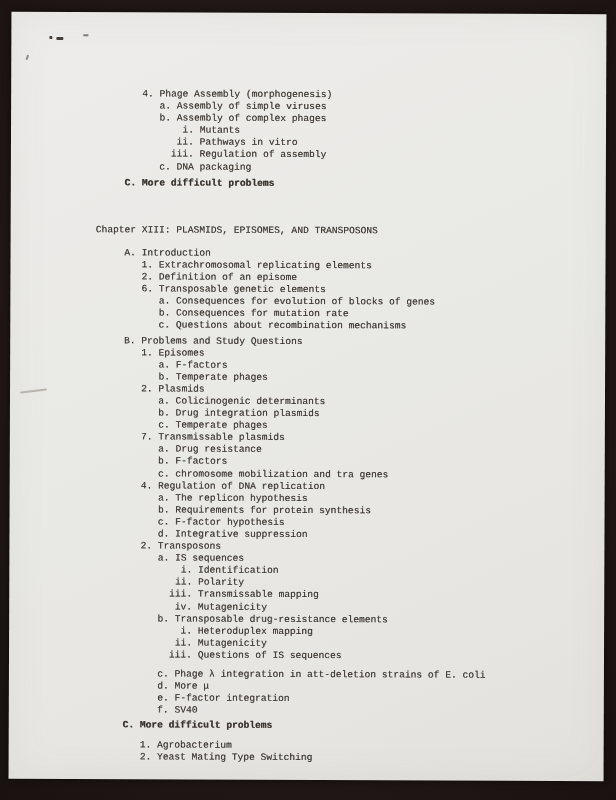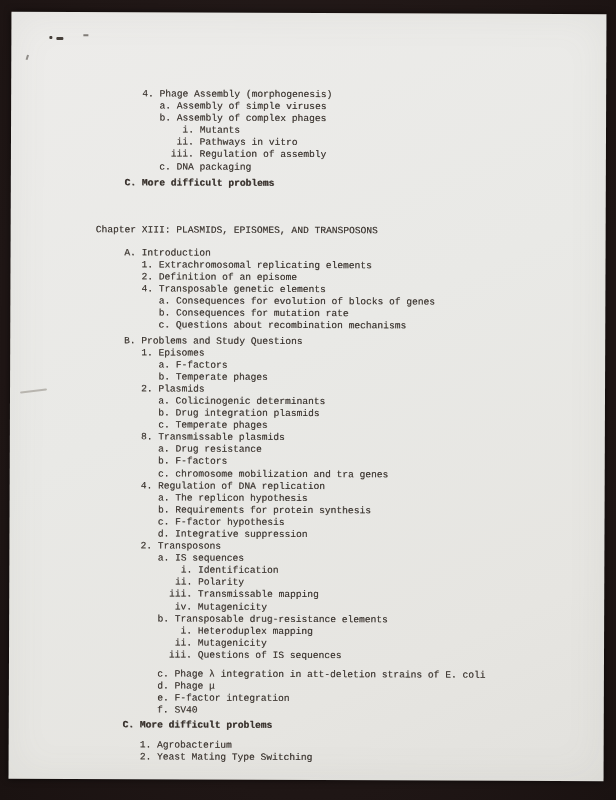--- a/index.html
+++ b/index.html
@@ -76,52 +76,52 @@
       <div class="line"><span>           b. Assembly of complex phages</span></div>
       <div class="line"><span>               i. Mutants</span></div>
       <div class="line"><span>              ii. Pathways </span><span class="u">in</span><span> </span><span class="u">vitro</span></div>
       <div class="line"><span>             iii. Regulation of assembly</span></div>
       <div class="line"><span>           c. DNA packaging</span></div>
       <div class="line b" style="margin-top: 4px;"><span>     C. More difficult problems</span></div>
       <div class="line" style="margin-top: 35px;"><span>Chapter XIII: PLASMIDS, EPISOMES, AND TRANSPOSONS</span></div>
       <div class="line" style="margin-top: 11px;"><span>     A. Introduction</span></div>
       <div class="line"><span>        1. Extrachromosomal replicating elements</span></div>
       <div class="line"><span>        2. Definition of an episome</span></div>
-      <div class="line"><span>        4. Transposable genetic elements</span></div>
+      <div class="line"><span>        6. Transposable genetic elements</span></div>
       <div class="line"><span>           a. Consequences for evolution of blocks of genes</span></div>
       <div class="line"><span>           b. Consequences for mutation rate</span></div>
       <div class="line"><span>           c. Questions about recombination mechanisms</span></div>
       <div class="line" style="margin-top: 3px;"><span>     B. Problems and Study Questions</span></div>
       <div class="line"><span>        1. Episomes</span></div>
       <div class="line"><span>           a. F-factors</span></div>
       <div class="line"><span>           b. Temperate phages</span></div>
       <div class="line"><span>        2. Plasmids</span></div>
       <div class="line"><span>           a. Colicinogenic determinants</span></div>
       <div class="line"><span>           b. Drug integration plasmids</span></div>
       <div class="line"><span>           c. Temperate phages</span></div>
-      <div class="line"><span>        8. Transmissable plasmids</span></div>
+      <div class="line"><span>        7. Transmissable plasmids</span></div>
       <div class="line"><span>           a. Drug resistance</span></div>
       <div class="line"><span>           b. F-factors</span></div>
       <div class="line"><span>           c. chromosome mobilization and </span><span class="u">tra</span><span> genes</span></div>
       <div class="line"><span>        4. Regulation of DNA replication</span></div>
       <div class="line"><span>           a. The replicon hypothesis</span></div>
       <div class="line"><span>           b. Requirements for protein synthesis</span></div>
       <div class="line"><span>           c. F-factor hypothesis</span></div>
       <div class="line"><span>           d. Integrative suppression</span></div>
       <div class="line"><span>        2. Transposons</span></div>
       <div class="line"><span>           a. IS sequences</span></div>
       <div class="line"><span>               i. Identification</span></div>
       <div class="line"><span>              ii. Polarity</span></div>
       <div class="line"><span>             iii. Transmissable mapping</span></div>
       <div class="line"><span>              iv. Mutagenicity</span></div>
       <div class="line"><span>           b. Transposable drug-resistance elements</span></div>
       <div class="line"><span>               i. Heteroduplex mapping</span></div>
       <div class="line"><span>              ii. Mutagenicity</span></div>
       <div class="line"><span>             iii. Questions of IS sequences</span></div>
       <div class="line" style="margin-top: 7px;"><span>           c. Phage λ integration in </span><span class="u">att</span><span>-deletion strains of </span><span class="u">E.</span><span> </span><span class="u">coli</span></div>
-      <div class="line"><span>           d. Phage μ</span></div>
+      <div class="line"><span>           d. More μ</span></div>
       <div class="line"><span>           e. F-factor integration</span></div>
       <div class="line"><span>           f. SV40</span></div>
       <div class="line b" style="margin-top: 3px;"><span>     C. More difficult problems</span></div>
       <div class="line" style="margin-top: 7px;"><span>        1. Agrobacterium</span></div>
       <div class="line"><span>        2. Yeast Mating Type Switching</span></div>
     </div>
 </div>
 
 </body></html>

